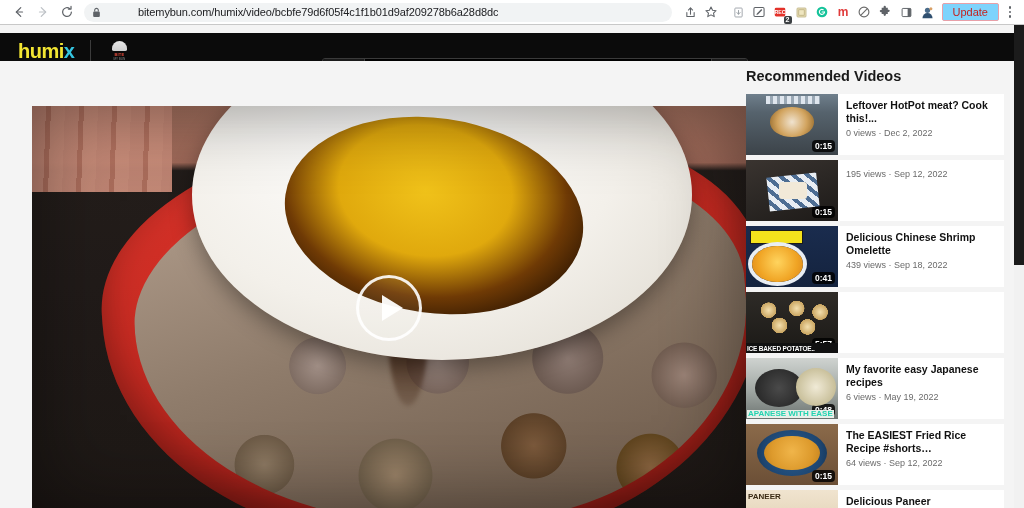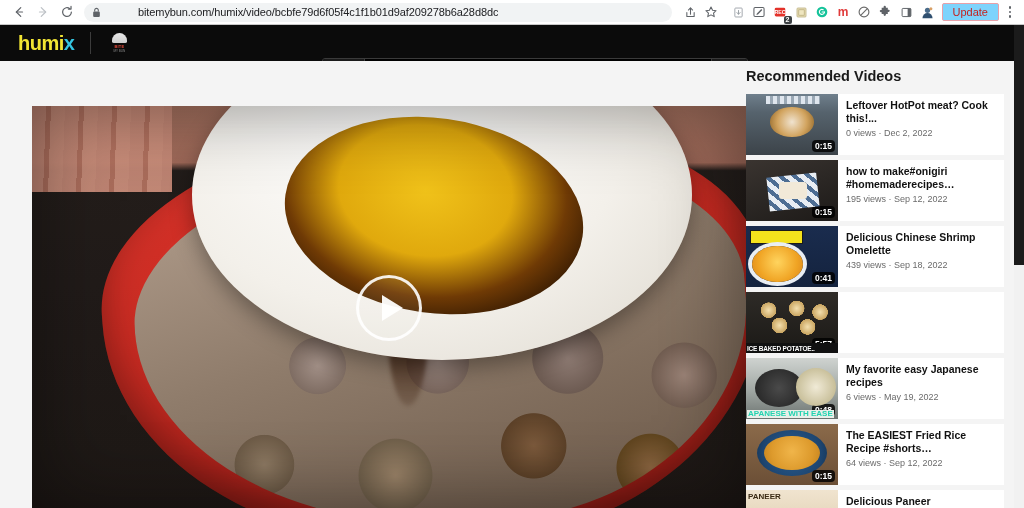--- a/index.html
+++ b/index.html
@@ -86,21 +86,21 @@
   
   .page {
     position: absolute; top: 25px; left: 0;
     width: 1024px; height: 483px;
     background: #f4f4f4;
     overflow: hidden;
   }
 
   
   .humix-header {
-    position: absolute; top: 0; left: 0;
+    position: absolute; top: 8px; left: 0;
     width: 1014px; height: 36px;
     background: #0b0b0b;
     display: flex; align-items: center;
   }
   .logo {
     font-size: 20px; font-weight: 700;
     letter-spacing: -0.5px;
     padding-left: 18px;
     color: #f2e533;
   }
@@ -553,21 +553,20 @@
           <div class="rec-name">Leftover HotPot meat? Cook this!...</div>
           <div class="rec-sub">0 views · Dec 2, 2022</div>
         </div>
       </div>
 
       <div class="rec-item">
         <div class="thumb t2">
           <span class="dur">0:15</span>
         </div>
         <div class="rec-meta">
-          <div class="rec-name">how to make#onigiri #homemaderecipes…</div>
           <div class="rec-sub">195 views · Sep 12, 2022</div>
         </div>
       </div>
 
       <div class="rec-item">
         <div class="thumb t3">
           <span class="dur">0:41</span>
         </div>
         <div class="rec-meta">
           <div class="rec-name">Delicious Chinese Shrimp Omelette</div>

